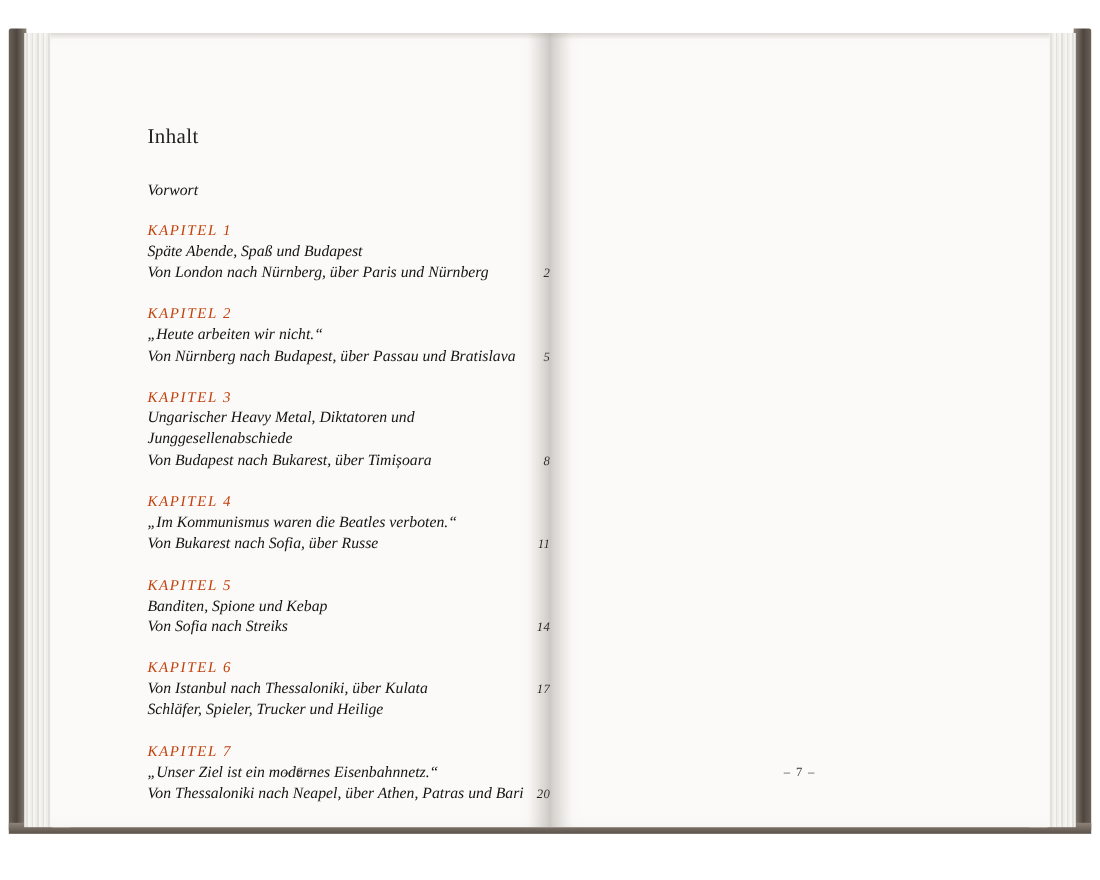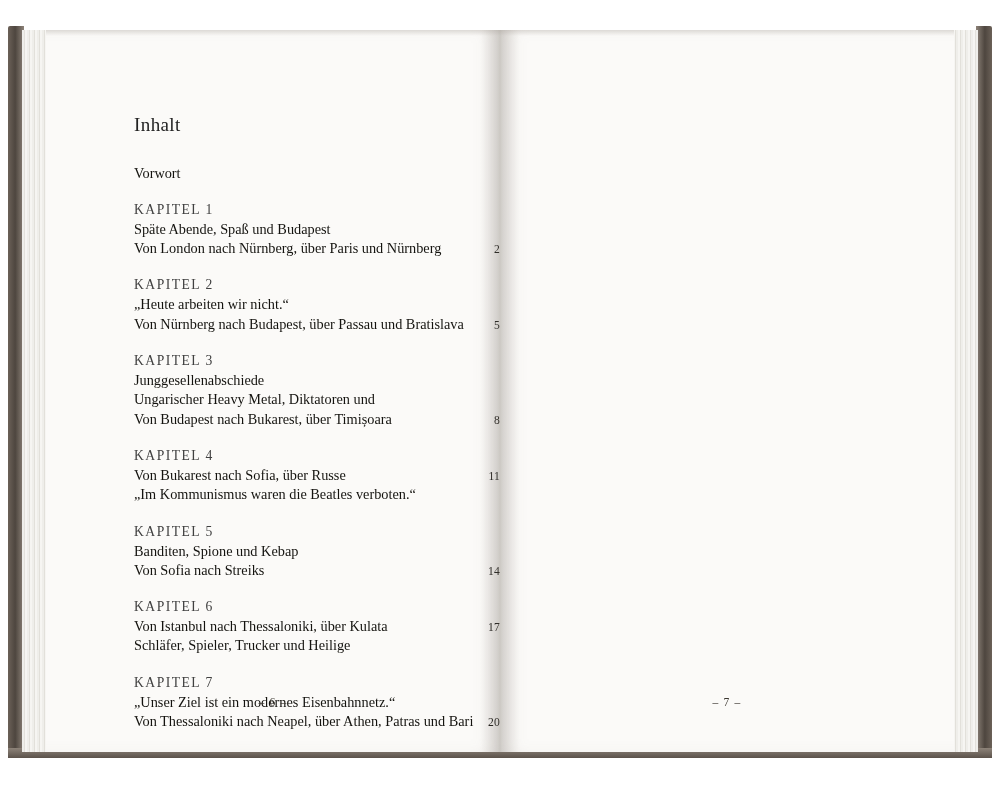--- a/index.html
+++ b/index.html
@@ -133,20 +133,21 @@
   .toc-title {
     font-size: 19px;
     letter-spacing: 0.4px;
     color: #222;
     margin-bottom: 28px;
   }
 
   .entry {
     margin-bottom: 19px;
     position: relative;
+    font-style: italic;
   }
 
   .line {
     display: flex;
     align-items: baseline;
     font-size: 14.3px;
     line-height: 1.32;
     color: #14130f;
   }
   .line .txt {
@@ -161,21 +162,21 @@
     letter-spacing: 0.2px;
     font-variant-numeric: oldstyle-nums;
     padding-left: 10px;
     text-align: right;
     white-space: nowrap;
   }
   .kapitel {
     font-size: 13.6px;
     letter-spacing: 1.5px;
     margin-bottom: 2px;
-    color: #404040;
+    color: #c2410c;
   }
   .sub {
     font-size: 14.3px;
     line-height: 1.35;
   }
 
   .folio {
     position: absolute;
     bottom: 44px;
     width: 100%;
@@ -228,41 +229,41 @@
         <div class="line sub">
           <span class="txt">Von Nürnberg nach Budapest, über Passau und Bratislava</span>
           <span class="spacer"></span>
           <span class="pageno">54</span>
         </div>
       </div>
 
       <div class="entry">
         <div class="kapitel">KAPITEL 3</div>
         <div class="line sub">
+          <span class="txt">Ungarischer Heavy Metal, Diktatoren und</span>
+        </div>
+        <div class="line sub">
           <span class="txt">Junggesellenabschiede</span>
         </div>
         <div class="line sub">
-          <span class="txt">Ungarischer Heavy Metal, Diktatoren und</span>
-        </div>
-        <div class="line sub">
           <span class="txt">Von Budapest nach Bukarest, über Timișoara</span>
           <span class="spacer"></span>
           <span class="pageno">83</span>
         </div>
       </div>
 
       <div class="entry">
         <div class="kapitel">KAPITEL 4</div>
         <div class="line sub">
+          <span class="txt">„Im Kommunismus waren die Beatles verboten.“</span>
+        </div>
+        <div class="line sub">
           <span class="txt">Von Bukarest nach Sofia, über Russe</span>
           <span class="spacer"></span>
           <span class="pageno">114</span>
-        </div>
-        <div class="line sub">
-          <span class="txt">„Im Kommunismus waren die Beatles verboten.“</span>
         </div>
       </div>
 
       <div class="entry">
         <div class="kapitel">KAPITEL 5</div>
         <div class="line sub">
           <span class="txt">Banditen, Spione und Kebap</span>
         </div>
         <div class="line sub">
           <span class="txt">Von Sofia nach Streiks</span>

